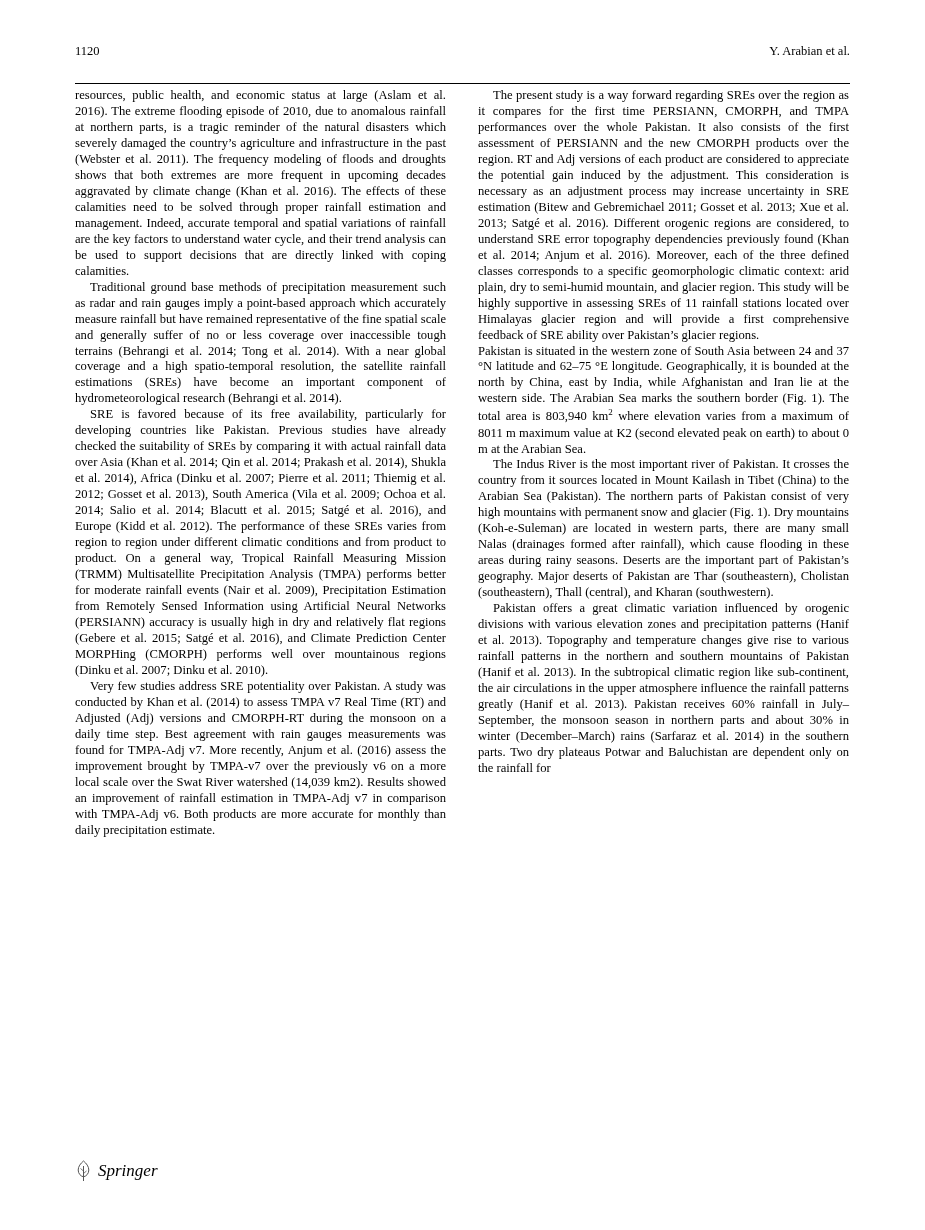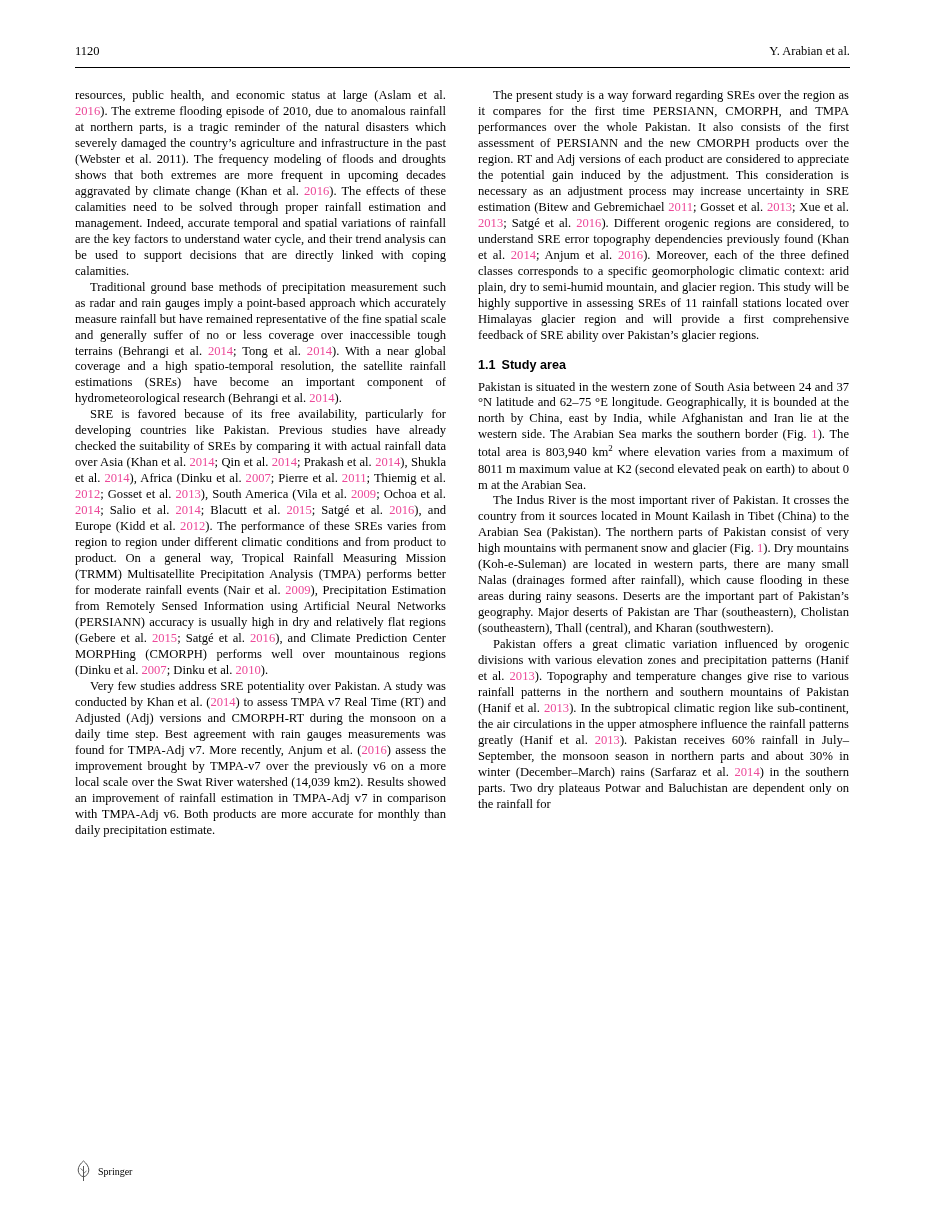--- a/index.html
+++ b/index.html
@@ -18,21 +18,21 @@
   }
   .header {
     position: absolute;
     top: 44px;
     left: 75px;
     right: 75px;
     display: flex;
     justify-content: space-between;
     align-items: flex-end;
     font-size: 12.5px;
-    padding-bottom: 8px;
+    padding-bottom: 24px;
     border-bottom: 0.8px solid #000000;
   }
   .header .page-num { font-size: 12.5px; }
   .header .running-title { font-size: 12.5px; }
 
   .columns {
     position: absolute;
     top: 88px;
     left: 75px;
     width: 775px;
@@ -52,42 +52,43 @@
   }
   p.indent { text-indent: 15px; }
   .sec-head {
     margin: 14px 0 8px 0;
     font-size: 12.6px;
     font-weight: bold;
     font-family: "Liberation Sans", sans-serif;
   }
   .sec-head .num { margin-right: 6px; }
   a.cite {
-    color: #ec4899;
+    color: #000000;
     text-decoration: none;
   }
   .sup { vertical-align: super; font-size: 9px; }
   .ital { }
 
   .footer {
     position: absolute;
     left: 75px;
     bottom: 48px;
     display: flex;
     align-items: center;
     gap: 6px;
   }
   .springer-logo {
     width: 17px;
     height: 22px;
     position: relative;
   }
   .springer-text {
-    font-size: 10px;
+    font-size: 17px;
     font-family: "Liberation Serif", serif;
+    font-style: italic;
   }
 </style>
 </head>
 <body>
 
 <div class="page">
 
   <div class="header">
     <div class="page-num">1120</div>
     <div class="running-title">Y. Arabian et al.</div>
@@ -101,23 +102,20 @@
       <p class="body indent">Traditional ground base methods of precipitation measurement such as radar and rain gauges imply a point-based approach which accurately measure rainfall but have remained representative of the fine spatial scale and generally suffer of no or less coverage over inaccessible tough terrains (Behrangi et al. <a class="cite" href="#">2014</a>; Tong et al. <a class="cite" href="#">2014</a>). With a near global coverage and a high spatio-temporal resolution, the satellite rainfall estimations (SREs) have become an important component of hydrometeorological research (Behrangi et al. <a class="cite" href="#">2014</a>).</p>
 
       <p class="body indent">SRE is favored because of its free availability, particularly for developing countries like Pakistan. Previous studies have already checked the suitability of SREs by comparing it with actual rainfall data over Asia (Khan et al. <a class="cite" href="#">2014</a>; Qin et al. <a class="cite" href="#">2014</a>; Prakash et al. <a class="cite" href="#">2014</a>), Shukla et al. <a class="cite" href="#">2014</a>), Africa (Dinku et al. <a class="cite" href="#">2007</a>; Pierre et al. <a class="cite" href="#">2011</a>; Thiemig et al. <a class="cite" href="#">2012</a>; Gosset et al. <a class="cite" href="#">2013</a>), South America (Vila et al. <a class="cite" href="#">2009</a>; Ochoa et al. <a class="cite" href="#">2014</a>; Salio et al. <a class="cite" href="#">2014</a>; Blacutt et al. <a class="cite" href="#">2015</a>; Satgé et al. <a class="cite" href="#">2016</a>), and Europe (Kidd et al. <a class="cite" href="#">2012</a>). The performance of these SREs varies from region to region under different climatic conditions and from product to product. On a general way, Tropical Rainfall Measuring Mission (TRMM) Multisatellite Precipitation Analysis (TMPA) performs better for moderate rainfall events (Nair et al. <a class="cite" href="#">2009</a>), Precipitation Estimation from Remotely Sensed Information using Artificial Neural Networks (PERSIANN) accuracy is usually high in dry and relatively flat regions (Gebere et al. <a class="cite" href="#">2015</a>; Satgé et al. <a class="cite" href="#">2016</a>), and Climate Prediction Center MORPHing (CMORPH) performs well over mountainous regions (Dinku et al. <a class="cite" href="#">2007</a>; Dinku et al. <a class="cite" href="#">2010</a>).</p>
 
       <p class="body indent">Very few studies address SRE potentiality over Pakistan. A study was conducted by Khan et al. (<a class="cite" href="#">2014</a>) to assess TMPA v7 Real Time (RT) and Adjusted (Adj) versions and CMORPH-RT during the monsoon on a daily time step. Best agreement with rain gauges measurements was found for TMPA-Adj v7. More recently, Anjum et al. (<a class="cite" href="#">2016</a>) assess the improvement brought by TMPA-v7 over the previously v6 on a more local scale over the Swat River watershed (14,039 km2). Results showed an improvement of rainfall estimation in TMPA-Adj v7 in comparison with TMPA-Adj v6. Both products are more accurate for monthly than daily precipitation estimate.</p>
     </div>
 
     <div class="col">
       <p class="body indent">The present study is a way forward regarding SREs over the region as it compares for the first time PERSIANN, CMORPH, and TMPA performances over the whole Pakistan. It also consists of the first assessment of PERSIANN and the new CMORPH products over the region. RT and Adj versions of each product are considered to appreciate the potential gain induced by the adjustment. This consideration is necessary as an adjustment process may increase uncertainty in SRE estimation (Bitew and Gebremichael <a class="cite" href="#">2011</a>; Gosset et al. <a class="cite" href="#">2013</a>; Xue et al. <a class="cite" href="#">2013</a>; Satgé et al. <a class="cite" href="#">2016</a>). Different orogenic regions are considered, to understand SRE error topography dependencies previously found (Khan et al. <a class="cite" href="#">2014</a>; Anjum et al. <a class="cite" href="#">2016</a>). Moreover, each of the three defined classes corresponds to a specific geomorphologic climatic context: arid plain, dry to semi-humid mountain, and glacier region. This study will be highly supportive in assessing SREs of 11 rainfall stations located over Himalayas glacier region and will provide a first comprehensive feedback of SRE ability over Pakistan’s glacier regions.</p>
 
-      <div class="sec-head">
-        <span class="num">1.1</span><span>Study area</span>
-      </div>
 
       <p class="body">Pakistan is situated in the western zone of South Asia between 24 and 37 °N latitude and 62–75 °E longitude. Geographically, it is bounded at the north by China, east by India, while Afghanistan and Iran lie at the western side. The Arabian Sea marks the southern border (Fig. <a class="cite" href="#">1</a>). The total area is 803,940 km<span class="sup">2</span> where elevation varies from a maximum of 8011 m maximum value at K2 (second elevated peak on earth) to about 0 m at the Arabian Sea.</p>
 
       <p class="body indent">The Indus River is the most important river of Pakistan. It crosses the country from it sources located in Mount Kailash in Tibet (China) to the Arabian Sea (Pakistan). The northern parts of Pakistan consist of very high mountains with permanent snow and glacier (Fig. <a class="cite" href="#">1</a>). Dry mountains (<span class="ital">Koh-e-Suleman</span>) are located in western parts, there are many small <span class="ital">Nalas</span> (drainages formed after rainfall), which cause flooding in these areas during rainy seasons. Deserts are the important part of Pakistan’s geography. Major deserts of Pakistan are <span class="ital">Thar</span> (southeastern), <span class="ital">Cholistan</span> (southeastern), <span class="ital">Thall</span> (central), and <span class="ital">Kharan</span> (southwestern).</p>
 
       <p class="body indent">Pakistan offers a great climatic variation influenced by orogenic divisions with various elevation zones and precipitation patterns (Hanif et al. <a class="cite" href="#">2013</a>). Topography and temperature changes give rise to various rainfall patterns in the northern and southern mountains of Pakistan (Hanif et al. <a class="cite" href="#">2013</a>). In the subtropical climatic region like sub-continent, the air circulations in the upper atmosphere influence the rainfall patterns greatly (Hanif et al. <a class="cite" href="#">2013</a>). Pakistan receives 60% rainfall in July–September, the monsoon season in northern parts and about 30% in winter (December–March) rains (Sarfaraz et al. <a class="cite" href="#">2014</a>) in the southern parts. Two dry plateaus Potwar and Baluchistan are dependent only on the rainfall for</p>
     </div>
 
   </div>
 

